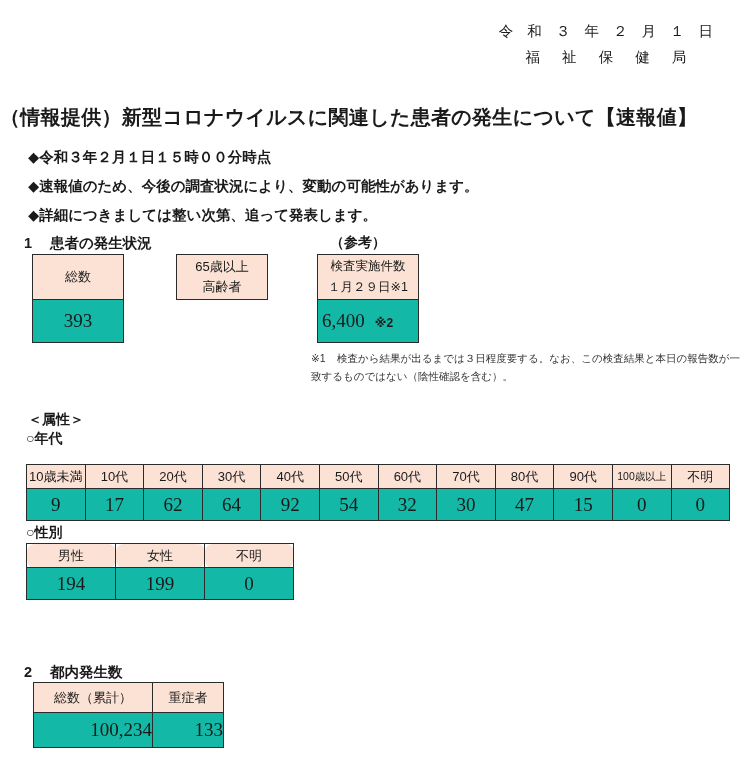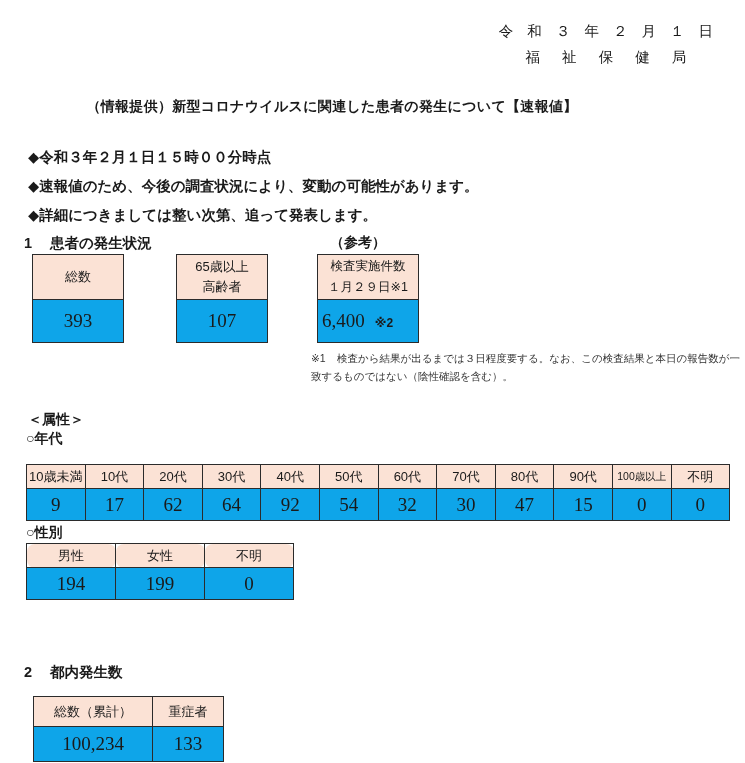--- a/index.html
+++ b/index.html
@@ -27,25 +27,25 @@
     letter-spacing: 5px;
     color: #1a1a1a;
     font-family: "Liberation Sans", "DejaVu Sans", sans-serif;
   }
   .doc-header .line { white-space: nowrap; }
   .doc-header .line.dept { letter-spacing: 9px; padding-left: 4px; }
 
   
   .doc-title {
     position: absolute;
-    top: 98px;
+    top: 104px;
     left: 0;
     width: 664px;
     text-align: center;
-    font-size: 14px;
+    font-size: 20px;
     font-weight: bold;
     letter-spacing: 0.3px;
     font-family: "Liberation Sans", "DejaVu Sans", sans-serif;
     white-space: nowrap;
   }
 
   
   .notes {
     position: absolute;
     top: 143px;
@@ -97,21 +97,21 @@
     vertical-align: middle;
     padding: 0;
   }
   table.g td.hd {
     background: #fbe2d5;
     font-size: 13px;
     font-family: "Liberation Sans", "DejaVu Sans", sans-serif;
     color: #1a1a1a;
   }
   table.g td.val {
-    background: #0ea5e9;
+    background: #14b8a6;
     font-size: 19px;
     font-family: "Liberation Serif", "DejaVu Serif", serif;
     color: #1a1a1a;
   }
 
   
   #tbl-total   { top: 254px; left: 32px; }
   #tbl-total td          { width: 90px; }
   #tbl-total td.hd       { height: 44px; }
   #tbl-total td.val      { height: 42px; }
@@ -134,25 +134,25 @@
   #tbl-age td            { width: 57.6px; }
   #tbl-age td.hd         { height: 23px; }
   #tbl-age td.val        { height: 31px; }
   #tbl-age td.hd.sm      { font-size: 10.5px; }
 
   #tbl-sex     { top: 543px; left: 26px; }
   #tbl-sex td            { width: 88px; }
   #tbl-sex td.hd         { height: 23px; border-radius: 8px; }
   #tbl-sex td.val        { height: 31px; }
 
-  #tbl-tokyo   { top: 696px; left: 33px; padding-left: 32px; }
+  #tbl-tokyo   { top: 682px; left: 33px; padding-left: 32px; }
   #tbl-tokyo td.c0       { width: 118px; }
   #tbl-tokyo td.c1       { width: 70px; }
   #tbl-tokyo td.hd       { height: 29px; }
-  #tbl-tokyo td.val      { height: 34px; }
+  #tbl-tokyo td.val      { height: 34px; text-align: right; }
 
   
   .footnotes {
     position: absolute;
     top: 349px;
     left: 311px;
     width: 430px;
     font-size: 10.5px;
     line-height: 18px;
     color: #333333;
@@ -201,23 +201,20 @@
 </tbody>
   </table>
 
 <table class="g" id="tbl-elderly">
   <tbody>
       <tr>
     <td class="hd">
       <div>65歳以上</div>
       <div>高齢者</div>
     </td>
-  </tr>
-  <tr>
-    <td class="val">107</td>
   </tr>
 </tbody>
   </table>
 
 <table class="g" id="tbl-tests">
   <tbody>
       <tr>
     <td class="hd">
       <div>検査実施件数</div>
       <div>１月２９日※1</div>

